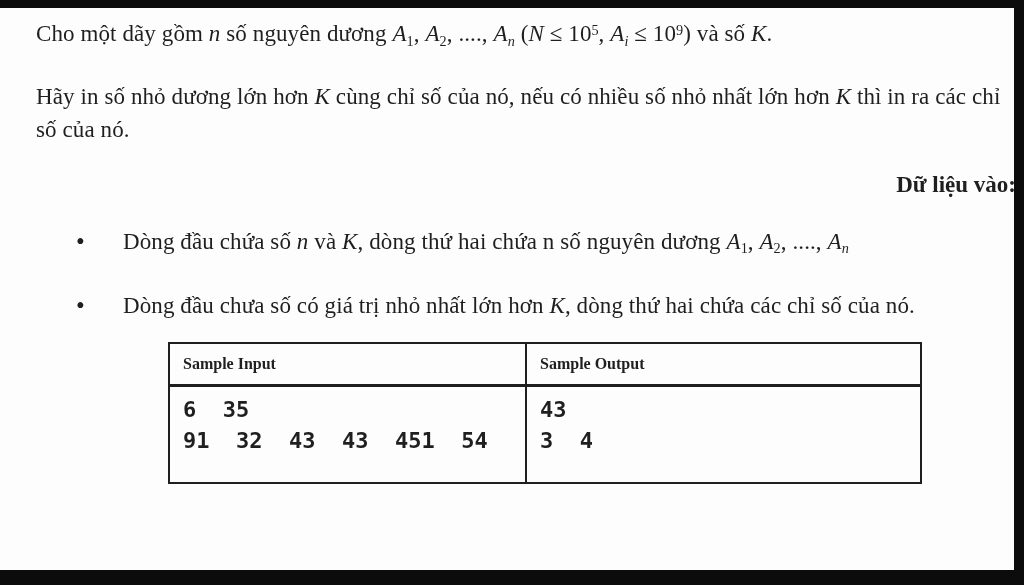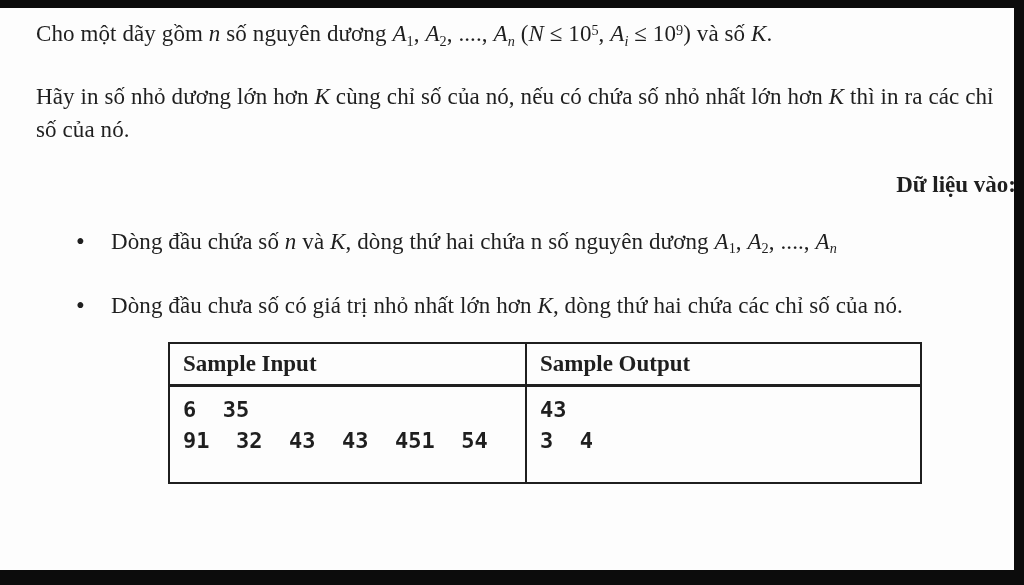--- a/index.html
+++ b/index.html
@@ -42,41 +42,41 @@
     align-items: flex-start;
     padding-left: 40px;
     margin: 0 0 24px 0;
   }
   .dot {
     width: 35px;
     flex: 0 0 35px;
     font-size: 25px;
     line-height: 33px;
   }
-  .bullet-text { flex: 1 1 auto; max-width: 905px; letter-spacing: 0.1px; }
+  .bullet-text { flex: 1 1 auto; max-width: 905px; letter-spacing: 0.1px; margin-left: 12px; }
 
   
   .seg-i    { font-style: italic; }
   .seg-sub  { font-size: 0.62em; vertical-align: -0.3em; letter-spacing: 0; }
   .seg-subi { font-size: 0.62em; vertical-align: -0.3em; font-style: italic; letter-spacing: 0; }
   .seg-sup  { font-size: 0.62em; vertical-align: 0.45em; letter-spacing: 0; }
 
   .sample-table {
     border-collapse: collapse;
     margin: -4px 0 0 132px;
     table-layout: fixed;
   }
   .sample-table th, .sample-table td {
     border: 2px solid var(--border);
     text-align: left;
     vertical-align: top;
   }
   .sample-table th {
     width: 357px;
-    font-size: 23px;
+    font-size: 16px;
     font-weight: bold;
     padding: 3px 10px 4px 13px;
     border-bottom-width: 3px;
   }
   .sample-table th + th { width: 395px; }
   .sample-table td {
     height: 98px;
     padding: 7px 10px 6px 13px;
   }
   .mono-line {
@@ -91,21 +91,21 @@
 <body>
 
 <div class="page">
   <div class="bar top"></div>
   <div class="bar right"></div>
 
   <div class="content">
 
     <p class="para"><span>Cho một dãy gồm </span><span class="seg-i">n</span><span> số nguyên dương </span><span class="seg-i">A</span><span class="seg-sub">1</span><span>, </span><span class="seg-i">A</span><span class="seg-sub">2</span><span>, ...., </span><span class="seg-i">A</span><span class="seg-subi">n</span><span> (</span><span class="seg-i">N</span><span> ≤ 10</span><span class="seg-sup">5</span><span>, </span><span class="seg-i">A</span><span class="seg-subi">i</span><span> ≤ 10</span><span class="seg-sup">9</span><span>) và số </span><span class="seg-i">K</span><span>.</span></p>
 
-    <p class="para"><span>Hãy in số nhỏ dương lớn hơn </span><span class="seg-i">K</span><span> cùng chỉ số của nó, nếu có chứa số nhỏ nhất lớn hơn </span><span class="seg-i">K</span><span> thì in ra các chỉ số của nó.</span></p>
+    <p class="para"><span>Hãy in số nhỏ dương lớn hơn </span><span class="seg-i">K</span><span> cùng chỉ số của nó, nếu có nhiều số nhỏ nhất lớn hơn </span><span class="seg-i">K</span><span> thì in ra các chỉ số của nó.</span></p>
 
     <div class="heading">Dữ liệu vào:</div>
 
     <div class="bullet-row">
       <span class="dot">•</span>
       <span class="bullet-text"><span>Dòng đầu chứa số </span><span class="seg-i">n</span><span> và </span><span class="seg-i">K</span><span>, dòng thứ hai chứa n số nguyên dương </span><span class="seg-i">A</span><span class="seg-sub">1</span><span>, </span><span class="seg-i">A</span><span class="seg-sub">2</span><span>, ...., </span><span class="seg-i">A</span><span class="seg-subi">n</span></span>
     </div>
 
 
     <div class="bullet-row">

